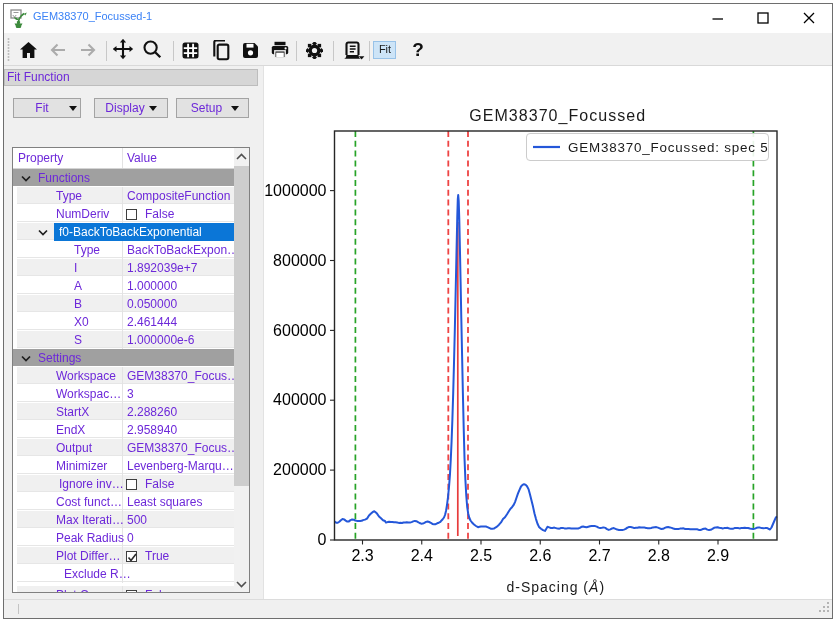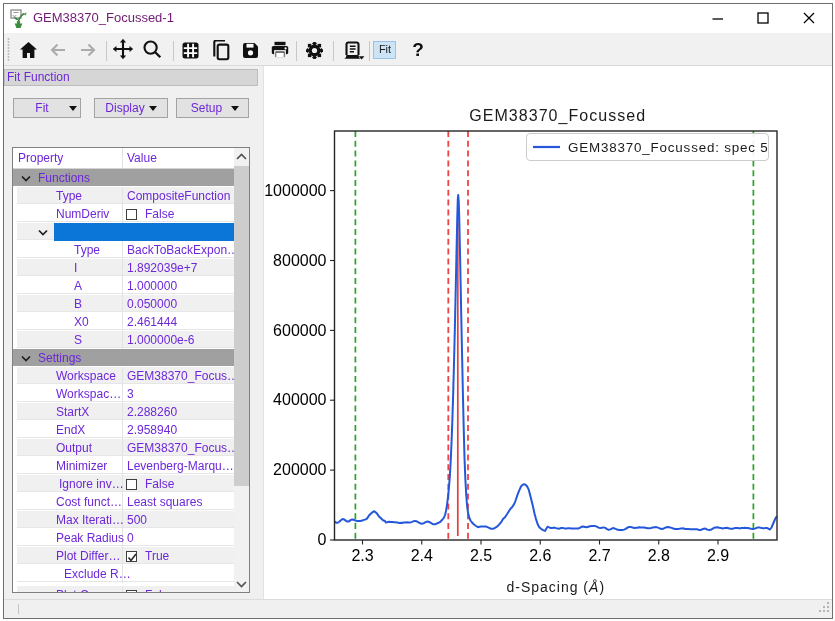--- a/index.html
+++ b/index.html
@@ -13,21 +13,21 @@
 
 <svg style="position:absolute;left:10px;top:8px" width="18" height="20">
   <rect x="1" y="2" width="10" height="8" fill="none" stroke="#8a8a8a" stroke-width="1.3"></rect>
   <path d="M3.5 4.5 h5 M3 7 a1.5 1.5 0 1 0 3 0" fill="none" stroke="#9a9a9a" stroke-width="1"></path>
   <path d="M8 17 C8.5 12 9 9 14 5.5" fill="none" stroke="#3c8a3c" stroke-width="1.7"></path>
   <path d="M13.8 5.8 l3 -1.2 -1.4 2.8 Z" fill="#3c8a3c"></path>
   <path d="M8.6 12 C7 9.5 5.5 9 3.8 9.2 C5 11.5 6.5 12.2 8.6 12 Z" fill="#3c8a3c"></path>
   <path d="M4.5 15.5 h8 l-1.2 2.2 a2.8 2.8 0 0 1 -5.6 0 Z M7.5 17.6 h2 v2.4 h-2 Z" fill="#3c8a3c"></path>
   <rect x="6.9" y="13.2" width="3.2" height="2.6" fill="#3c8a3c"></rect>
 </svg>
-<div class="t" style="left:33px;top:10px;font-size:13px;color:#701a75;">GEM38370_Focussed-1</div>
+<div class="t" style="left:33px;top:10px;font-size:11px;color:#3b82f6;">GEM38370_Focussed-1</div>
 <svg style="position:absolute;left:712px;top:13px" width="12" height="12">
       <line x1="0.5" y1="6" x2="11" y2="6" stroke="#000" stroke-width="1.3"></line>
     </svg>
 <svg style="position:absolute;left:757px;top:12px" width="12" height="12">
       <rect x="1" y="1" width="10" height="10" fill="none" stroke="#000" stroke-width="1.3"></rect>
     </svg>
 <svg style="position:absolute;left:803px;top:12px" width="12" height="12">
       <path d="M1 1 L11 11 M11 1 L1 11" stroke="#000" stroke-width="1.3"></path>
     </svg>
 
@@ -145,20 +145,21 @@
 <div style="position:absolute;left:109px;top:57px;width:1px;height:18px;background:#e3e3e3;"></div>
 <div class="t" style="left:43px;top:57px;height:18px;line-height:18px;">NumDeriv</div>
 <span style="position:absolute;left:113px;top:61px;width:11px;height:11px;border:1px solid #3f3f3f;background:#fff;"></span>
 <div class="t" style="left:132px;top:57px;height:18px;line-height:18px;">False</div>
 <div style="position:absolute;left:4px;top:75px;width:216.5px;height:17px;background:#f0f0f0;border-bottom:1px solid #e6e6e6;"></div>
 <div style="position:absolute;left:109px;top:75px;width:1px;height:18px;background:#e3e3e3;"></div>
 <div style="position:absolute;left:41px;top:75px;width:179.5px;height:18px;background:#0b76d7;"></div>
 <svg style="position:absolute;left:25px;top:80.5px" width="10" height="7">
           <polyline points="1,1.5 5,5.5 9,1.5" fill="none" stroke="#1e1e1e" stroke-width="1.7"></polyline>
         </svg>
+<div class="t" style="left:46px;top:75px;height:18px;line-height:18px;color:#fff;">f0-BackToBackExponential</div>
 <div style="position:absolute;left:4px;top:93px;width:216.5px;height:17px;background:#ffffff;border-bottom:1px solid #e6e6e6;"></div>
 <div style="position:absolute;left:109px;top:93px;width:1px;height:18px;background:#e3e3e3;"></div>
 <div class="t" style="left:61px;top:93px;height:18px;line-height:18px;">Type</div>
 <div class="t" style="left:114px;top:93px;height:18px;line-height:18px;">BackToBackExpon…</div>
 <div style="position:absolute;left:4px;top:111px;width:216.5px;height:17px;background:#f0f0f0;border-bottom:1px solid #e6e6e6;"></div>
 <div style="position:absolute;left:109px;top:111px;width:1px;height:18px;background:#e3e3e3;"></div>
 <div class="t" style="left:61px;top:111px;height:18px;line-height:18px;">I</div>
 <div class="t" style="left:114px;top:111px;height:18px;line-height:18px;">1.892039e+7</div>
 <div style="position:absolute;left:4px;top:129px;width:216.5px;height:17px;background:#ffffff;border-bottom:1px solid #e6e6e6;"></div>
 <div style="position:absolute;left:109px;top:129px;width:1px;height:18px;background:#e3e3e3;"></div>

